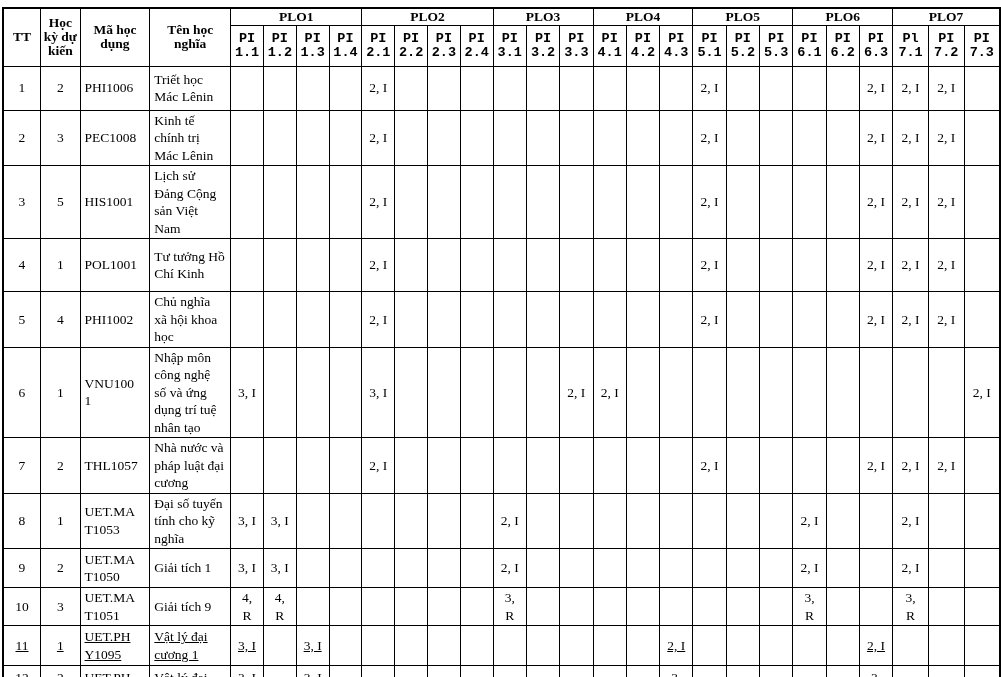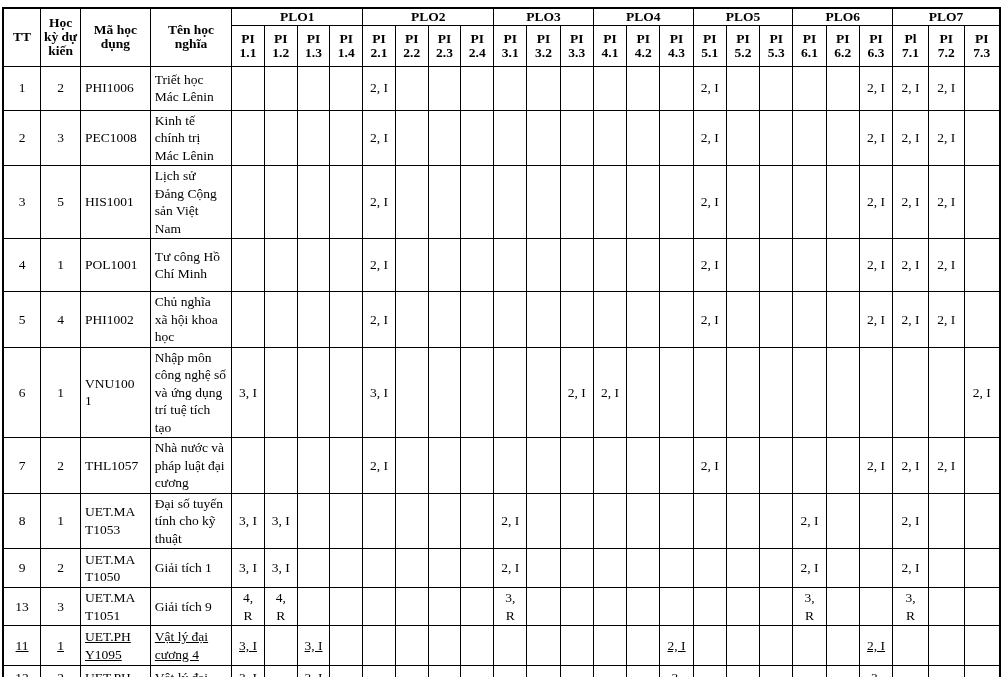--- a/index.html
+++ b/index.html
@@ -80,21 +80,21 @@
           <th rowspan="2">Mã học dụng</th>
           <th rowspan="2">Tên học nghĩa</th>
           <th colspan="4">PLO1</th>
           <th colspan="4">PLO2</th>
           <th colspan="3">PLO3</th>
           <th colspan="3">PLO4</th>
           <th colspan="3">PLO5</th>
           <th colspan="3">PLO6</th>
           <th colspan="3">PLO7</th>
         </tr>
-        <tr style="height: 41px;">
+        <tr style="height: 41px; font-family: Liberation Mono, monospace;">
           <th>PI
 1.1</th>
           <th>PI
 1.2</th>
           <th>PI
 1.3</th>
           <th>PI
 1.4</th>
           <th>PI
 2.1</th>
@@ -221,21 +221,21 @@
           <td class="c"></td>
           <td class="c">2, I</td>
           <td class="c">2, I</td>
           <td class="c">2, I</td>
           <td class="c"></td>
         </tr>
         <tr style="height: 53px;">
           <td class="c">4</td>
           <td class="c">1</td>
           <td class="l">POL1001</td>
-          <td class="l">Tư công Hồ Chí Minh</td>
+          <td class="l">Tư tưởng Hồ Chí Kinh</td>
           <td class="c"></td>
           <td class="c"></td>
           <td class="c"></td>
           <td class="c"></td>
           <td class="c">2, I</td>
           <td class="c"></td>
           <td class="c"></td>
           <td class="c"></td>
           <td class="c"></td>
           <td class="c"></td>
@@ -280,21 +280,21 @@
           <td class="c">2, I</td>
           <td class="c">2, I</td>
           <td class="c">2, I</td>
           <td class="c"></td>
         </tr>
         <tr style="height: 89px;">
           <td class="c">6</td>
           <td class="c">1</td>
           <td class="l">VNU100
 1</td>
-          <td class="l">Nhập môn công nghệ số và ứng dụng trí tuệ tích tạo</td>
+          <td class="l">Nhập môn công nghệ số và ứng dụng trí tuệ nhân tạo</td>
           <td class="c">3, I</td>
           <td class="c"></td>
           <td class="c"></td>
           <td class="c"></td>
           <td class="c">3, I</td>
           <td class="c"></td>
           <td class="c"></td>
           <td class="c"></td>
           <td class="c"></td>
           <td class="c"></td>
@@ -339,21 +339,21 @@
           <td class="c">2, I</td>
           <td class="c">2, I</td>
           <td class="c">2, I</td>
           <td class="c"></td>
         </tr>
         <tr style="height: 55px;">
           <td class="c">8</td>
           <td class="c">1</td>
           <td class="l">UET.MA
 T1053</td>
-          <td class="l">Đại số tuyến tính cho kỹ thuật</td>
+          <td class="l">Đại số tuyến tính cho kỹ nghĩa</td>
           <td class="c">3, I</td>
           <td class="c">3, I</td>
           <td class="c"></td>
           <td class="c"></td>
           <td class="c"></td>
           <td class="c"></td>
           <td class="c"></td>
           <td class="c"></td>
           <td class="c">2, I</td>
           <td class="c"></td>
@@ -395,21 +395,21 @@
           <td class="c"></td>
           <td class="c"></td>
           <td class="c">2, I</td>
           <td class="c"></td>
           <td class="c"></td>
           <td class="c">2, I</td>
           <td class="c"></td>
           <td class="c"></td>
         </tr>
         <tr style="height: 35px;">
-          <td class="c">13</td>
+          <td class="c">10</td>
           <td class="c">3</td>
           <td class="l">UET.MA
 T1051</td>
           <td class="l">Giải tích 9</td>
           <td class="c">4,
 R</td>
           <td class="c">4,
 R</td>
           <td class="c"></td>
           <td class="c"></td>
@@ -434,21 +434,21 @@
           <td class="c">3,
 R</td>
           <td class="c"></td>
           <td class="c"></td>
         </tr>
         <tr style="height: 40px; text-decoration: underline;">
           <td class="c">11</td>
           <td class="c">1</td>
           <td class="l">UET.PH
 Y1095</td>
-          <td class="l">Vật lý đại cương 4</td>
+          <td class="l">Vật lý đại cương 1</td>
           <td class="c">3, I</td>
           <td class="c"></td>
           <td class="c">3, I</td>
           <td class="c"></td>
           <td class="c"></td>
           <td class="c"></td>
           <td class="c"></td>
           <td class="c"></td>
           <td class="c"></td>
           <td class="c"></td>

